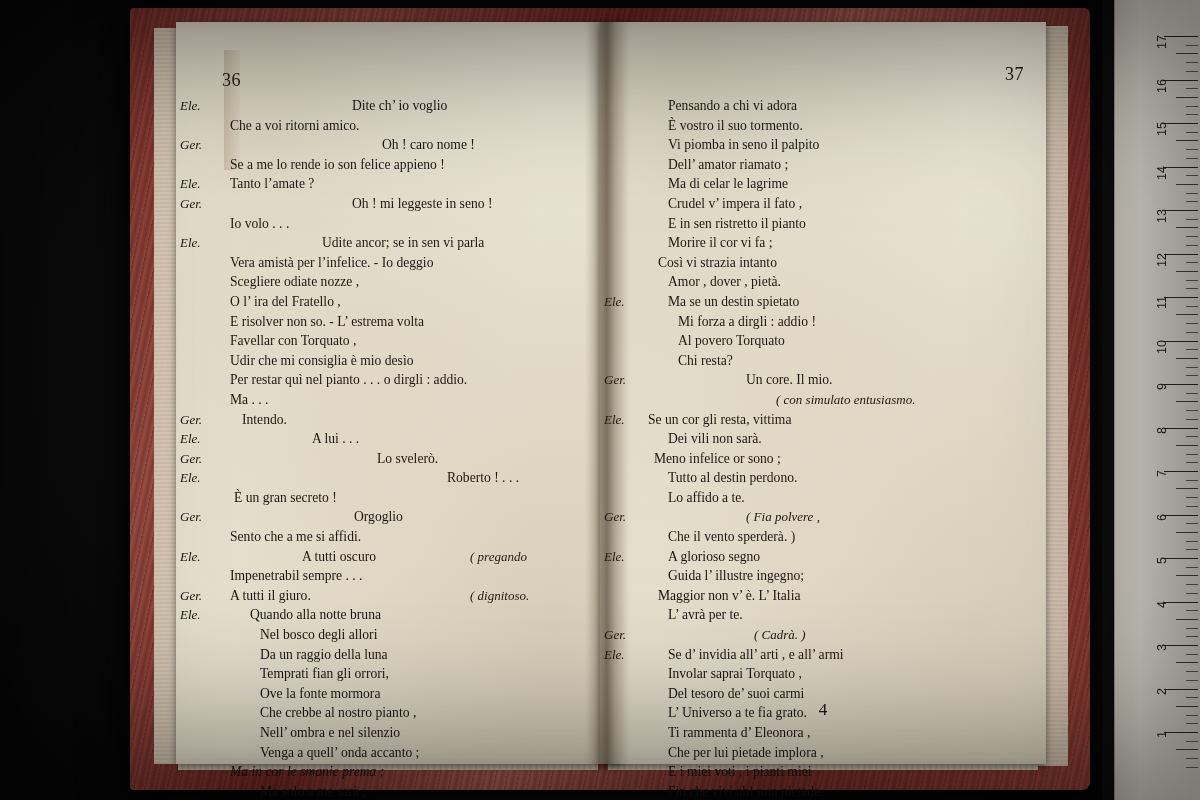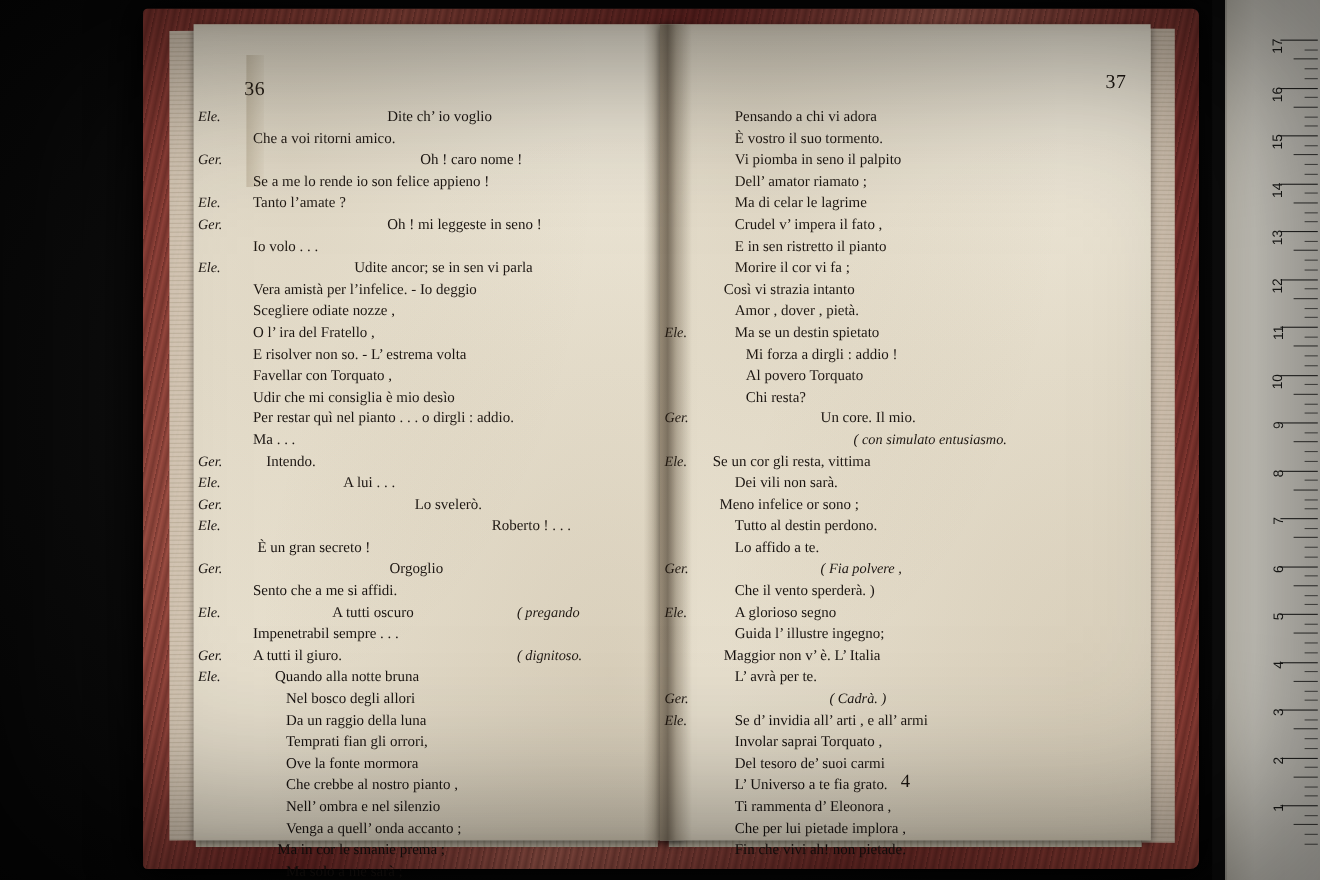--- a/index.html
+++ b/index.html
@@ -273,21 +273,21 @@
           <div class="line"><span class="txt" style="margin-left: 28px;">Impenetrabil sempre . . .</span></div>
           <div class="line"><span class="spk outer">Ger.</span><span class="txt" style="margin-left: 28px;">A tutti il giuro.</span><span class="stage" style="position: absolute; left: 268px; top: 0px;">( dignitoso.</span></div>
           <div class="line"><span class="spk outer">Ele.</span><span class="txt" style="margin-left: 48px;">Quando alla notte bruna</span></div>
           <div class="line"><span class="txt" style="margin-left: 58px;">Nel bosco degli allori</span></div>
           <div class="line"><span class="txt" style="margin-left: 58px;">Da un raggio della luna</span></div>
           <div class="line"><span class="txt" style="margin-left: 58px;">Temprati fian gli orrori,</span></div>
           <div class="line"><span class="txt" style="margin-left: 58px;">Ove la fonte mormora</span></div>
           <div class="line"><span class="txt" style="margin-left: 58px;">Che crebbe al nostro pianto ,</span></div>
           <div class="line"><span class="txt" style="margin-left: 58px;">Nell’ ombra e nel silenzio</span></div>
           <div class="line"><span class="txt" style="margin-left: 58px;">Venga a quell’ onda accanto ;</span></div>
-          <div class="line"><span class="txt" style="margin-left: 50px;">Ma in cor le smanie prema ;</span></div>
+          <div class="line"><span class="txt" style="margin-left: 28px; font-style: italic;">Ma in cor le smanie prema ;</span></div>
           <div class="line"><span class="txt" style="margin-left: 58px;">Ma solo a me sarà ;</span></div>
         </div>
       <div class="mottle"></div>
     </div>
 
     <div class="block right">
       <div class="folio right">37</div>
       <div class="textcol" id="right-col">
           <div class="line"><span class="txt" style="margin-left: 42px;">Pensando a chi vi adora</span></div>
           <div class="line"><span class="txt" style="margin-left: 42px;">È vostro il suo tormento.</span></div>
@@ -316,20 +316,21 @@
           <div class="line"><span class="txt" style="margin-left: 42px;">Guida l’ illustre ingegno;</span></div>
           <div class="line"><span class="txt" style="margin-left: 32px;">Maggior non v’ è. L’ Italia</span></div>
           <div class="line"><span class="txt" style="margin-left: 42px;">L’ avrà per te.</span></div>
           <div class="line"><span class="spk outer">Ger.</span><span class="stage" style="position: absolute; left: 128px; top: 0px;">( Cadrà. )</span></div>
           <div class="line"><span class="spk outer">Ele.</span><span class="txt" style="margin-left: 42px;">Se d’ invidia all’ arti , e all’ armi</span></div>
           <div class="line"><span class="txt" style="margin-left: 42px;">Involar saprai Torquato ,</span></div>
           <div class="line"><span class="txt" style="margin-left: 42px;">Del tesoro de’ suoi carmi</span></div>
           <div class="line"><span class="txt" style="margin-left: 42px;">L’ Universo a te fia grato.</span></div>
           <div class="line"><span class="txt" style="margin-left: 42px;">Ti rammenta d’ Eleonora ,</span></div>
           <div class="line"><span class="txt" style="margin-left: 42px;">Che per lui pietade implora ,</span></div>
+          <div class="line"><span class="txt" style="margin-left: 42px;">E i miei voti , i pianti miei</span></div>
           <div class="line"><span class="txt" style="margin-left: 42px;">Fin che vivi ah! non pietade.</span></div>
         </div>
       <div class="mottle"></div>
     </div>
 
     <div class="gutter"></div>
     <div class="sig">4</div>
   </div>
 
   <div class="ruler">

